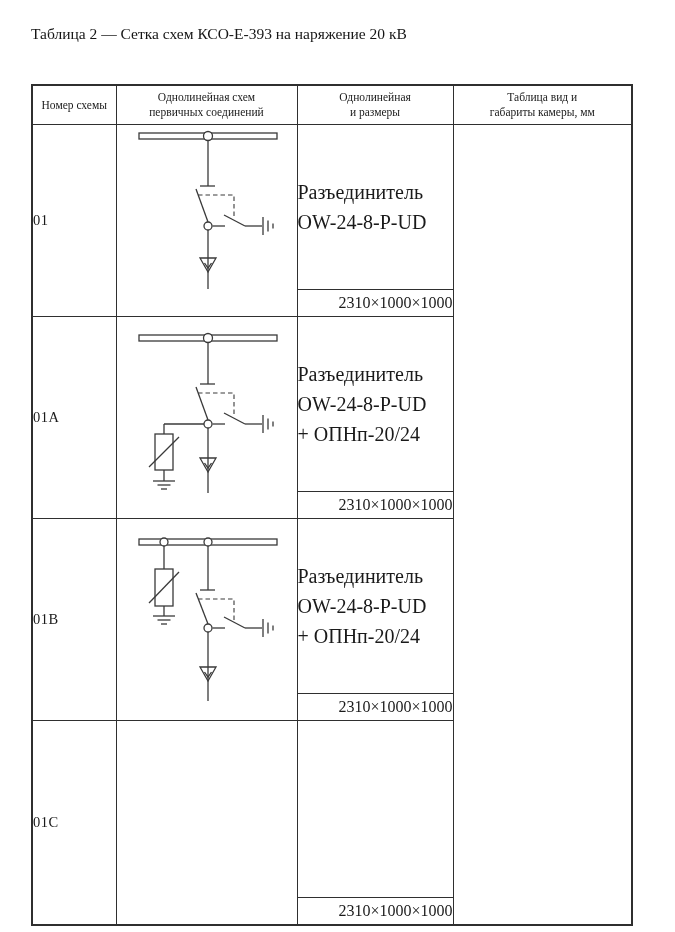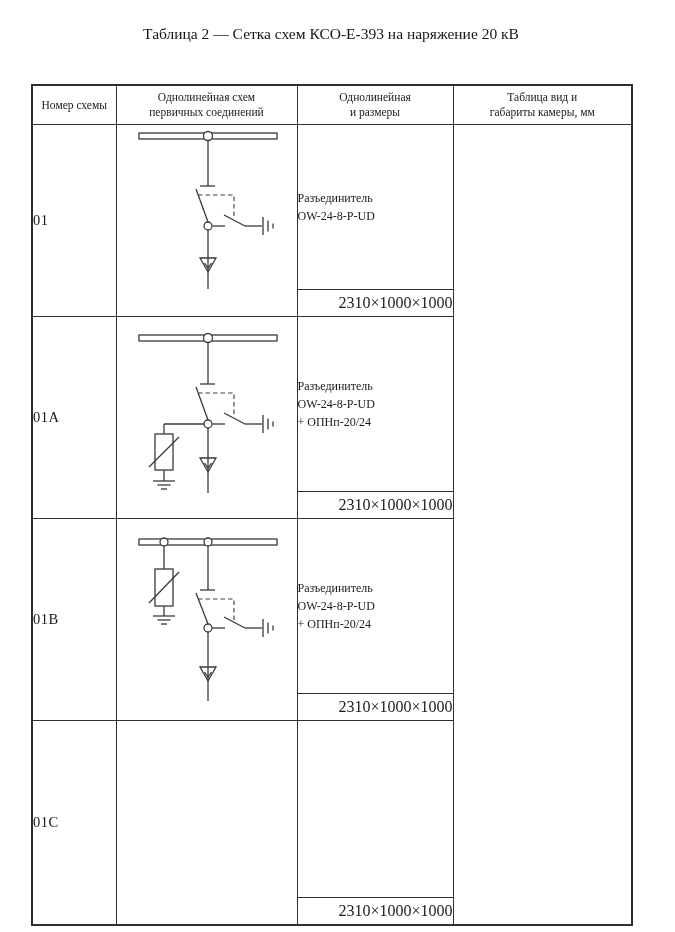--- a/index.html
+++ b/index.html
@@ -5,21 +5,21 @@
   html,body{margin:0;padding:0;}
   body{
     width:675px;height:932px;position:relative;
     background:#ffffff;
     font-family:"Liberation Serif","DejaVu Serif",serif;
     color:#1a1a1a;
     overflow:hidden;
   }
   .page-title{
     position:absolute;top:25px;left:31px;width:600px;
-    text-align:center;font-size:15.5px;color:#151515;
+    font-size:15.5px;color:#151515;
     white-space:nowrap;
   }
   table.schemes{
     position:absolute;top:52px;left:31px;
     width:600px;border-collapse:collapse;table-layout:fixed;
     border:2px solid #2f2f2f;
     margin-top:32px;
   }
   table.schemes th,table.schemes td{
     border:1px solid #2f2f2f;
@@ -29,21 +29,21 @@
     font-weight:normal;font-size:11.5px;line-height:1.3;
     height:38px;vertical-align:middle;text-align:center;color:#1a1a1a;
   }
   td.num-cell{
     text-align:left;vertical-align:middle;font-size:14.5px;letter-spacing:.5px;
   }
   td.diag-cell{vertical-align:top;background:#fff;}
   td.diag-cell svg{display:block;margin:0 auto;}
   td.equip-cell{
     vertical-align:middle;text-align:left;padding-left:12px;
-    font-size:12px;line-height:1.5;
+    font-size:20px;line-height:1.5;
   }
   td.dims-cell{
     height:26px;text-align:right;vertical-align:middle;font-size:16px;
   }
   td.photo-cell{vertical-align:top;background:#fff;}
   .h1{height:164px}.h2{height:174px}.h3{height:174px}.h4{height:176px}
   
   .ln{stroke:#3a3a3a;stroke-width:1.3;fill:none;}
   .lnw{stroke:#3a3a3a;stroke-width:1.3;fill:#ffffff;}
   .dash{stroke:#3a3a3a;stroke-width:1.1;fill:none;stroke-dasharray:4.5,3;}

